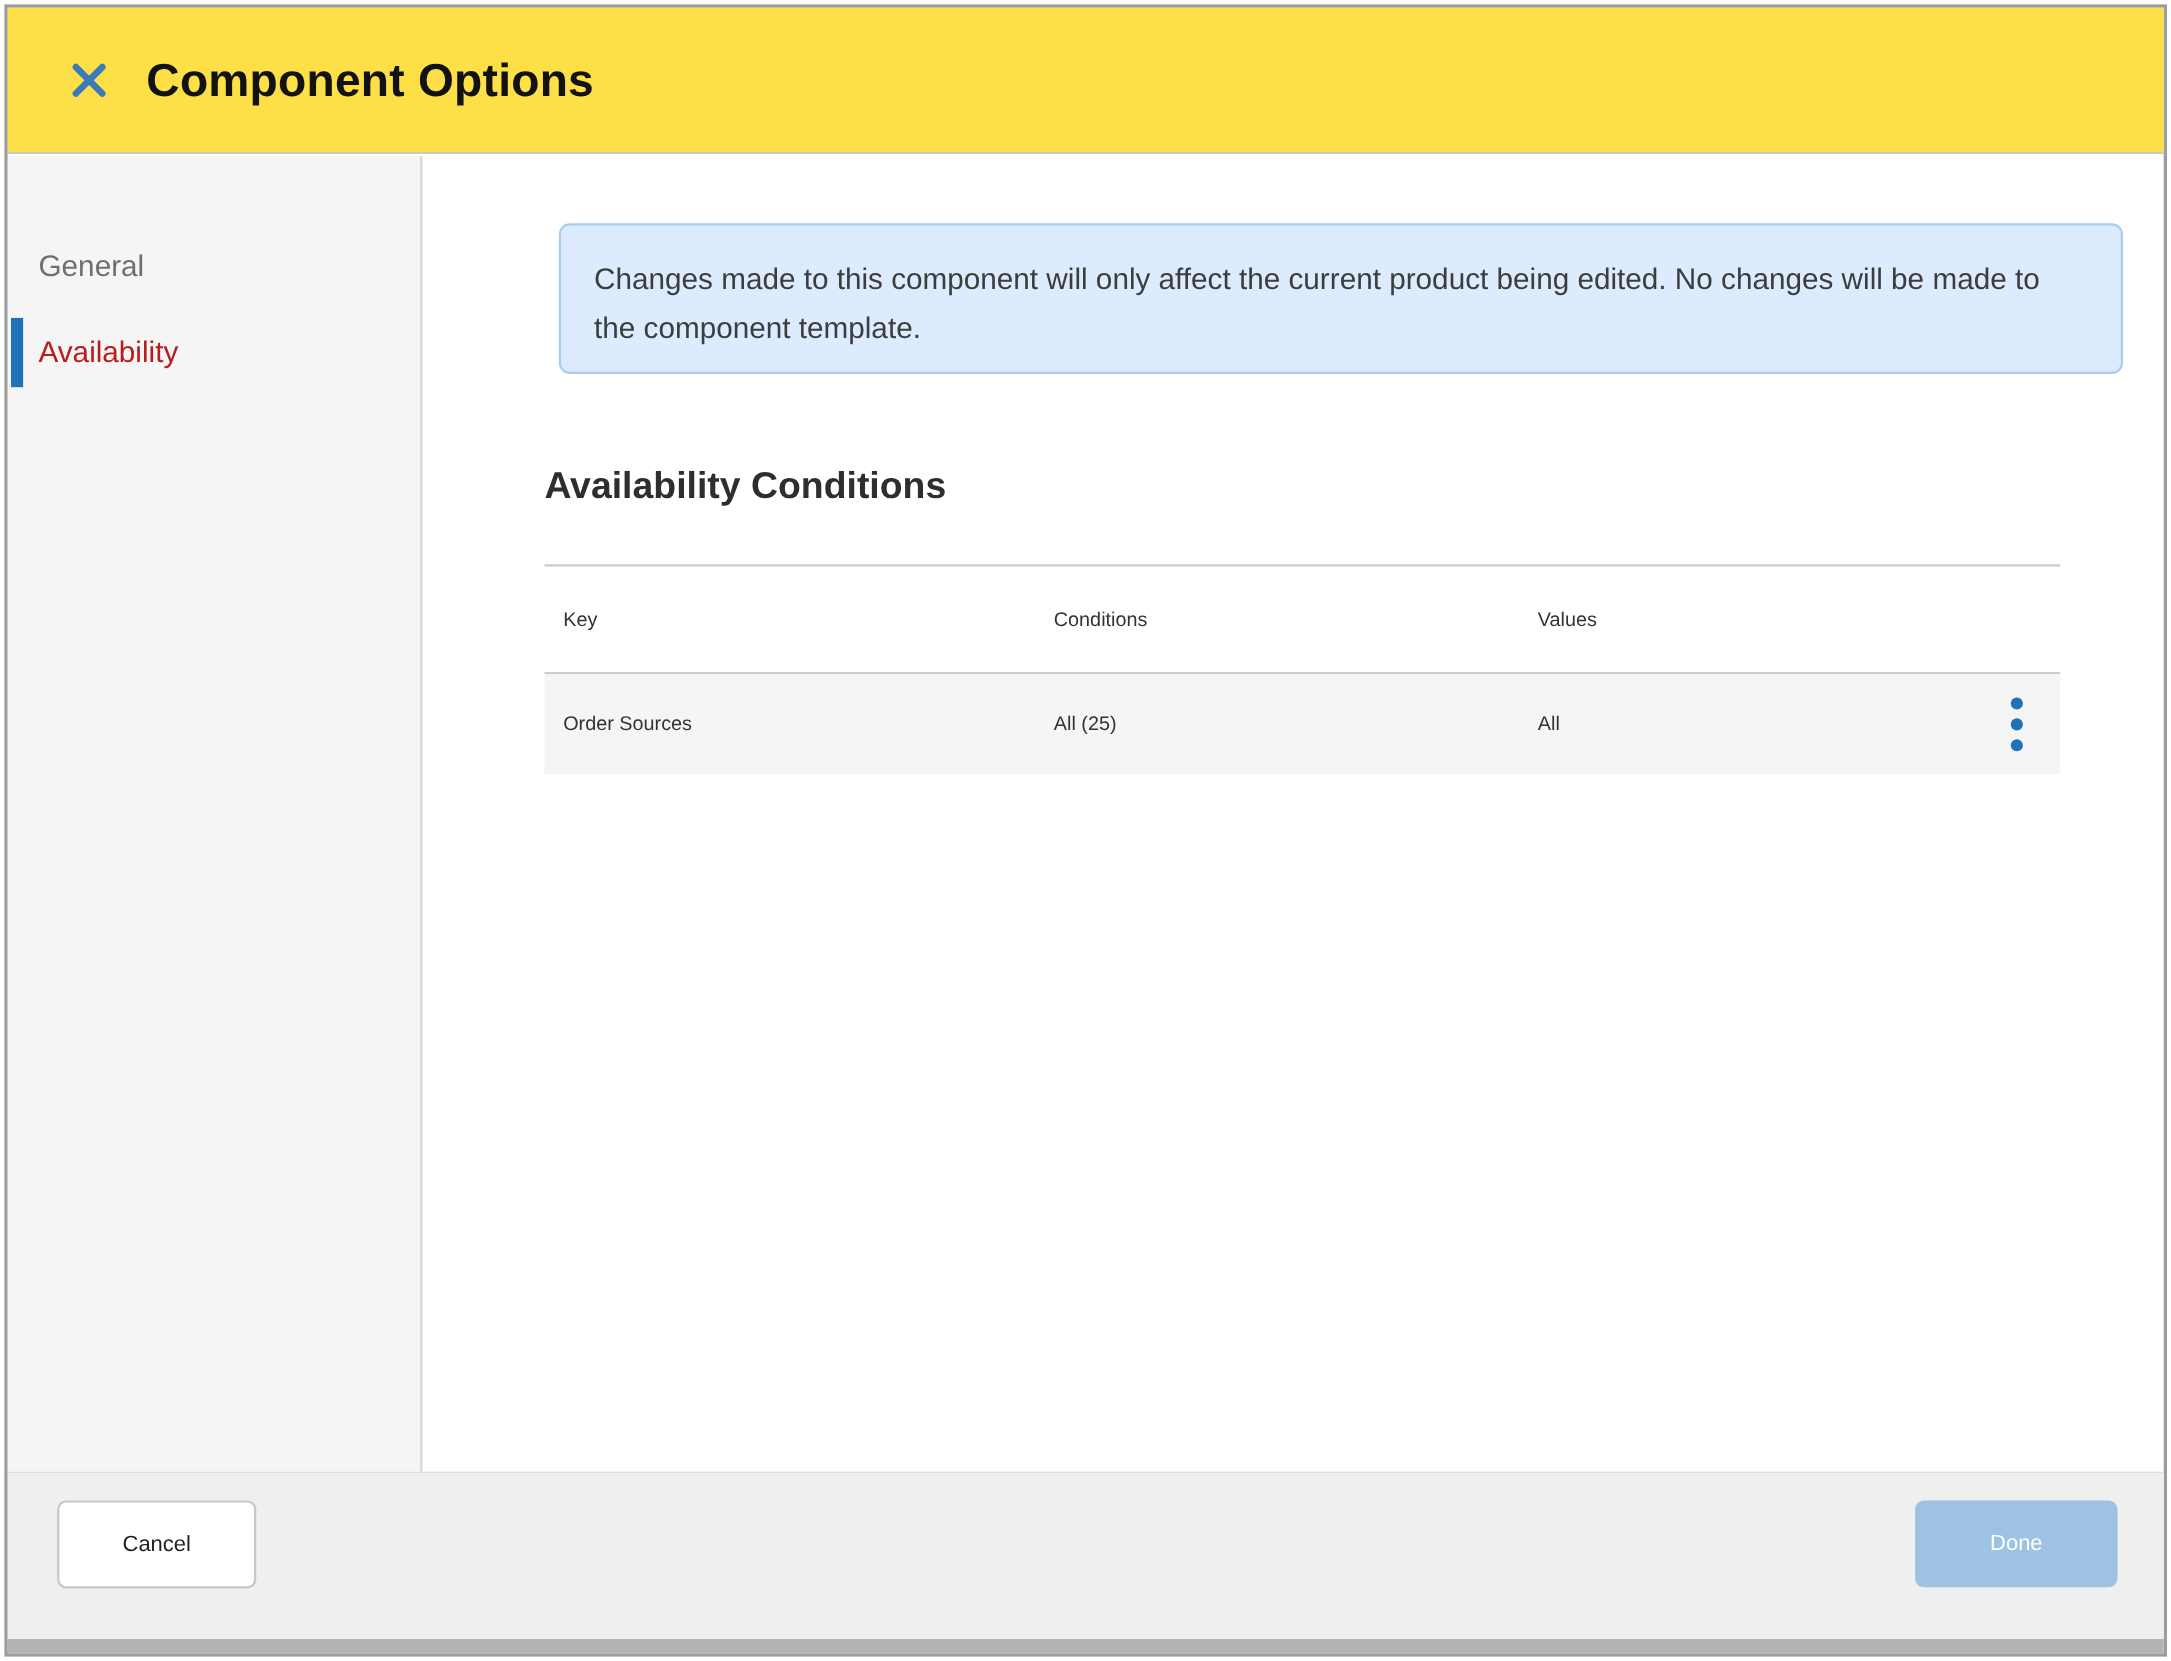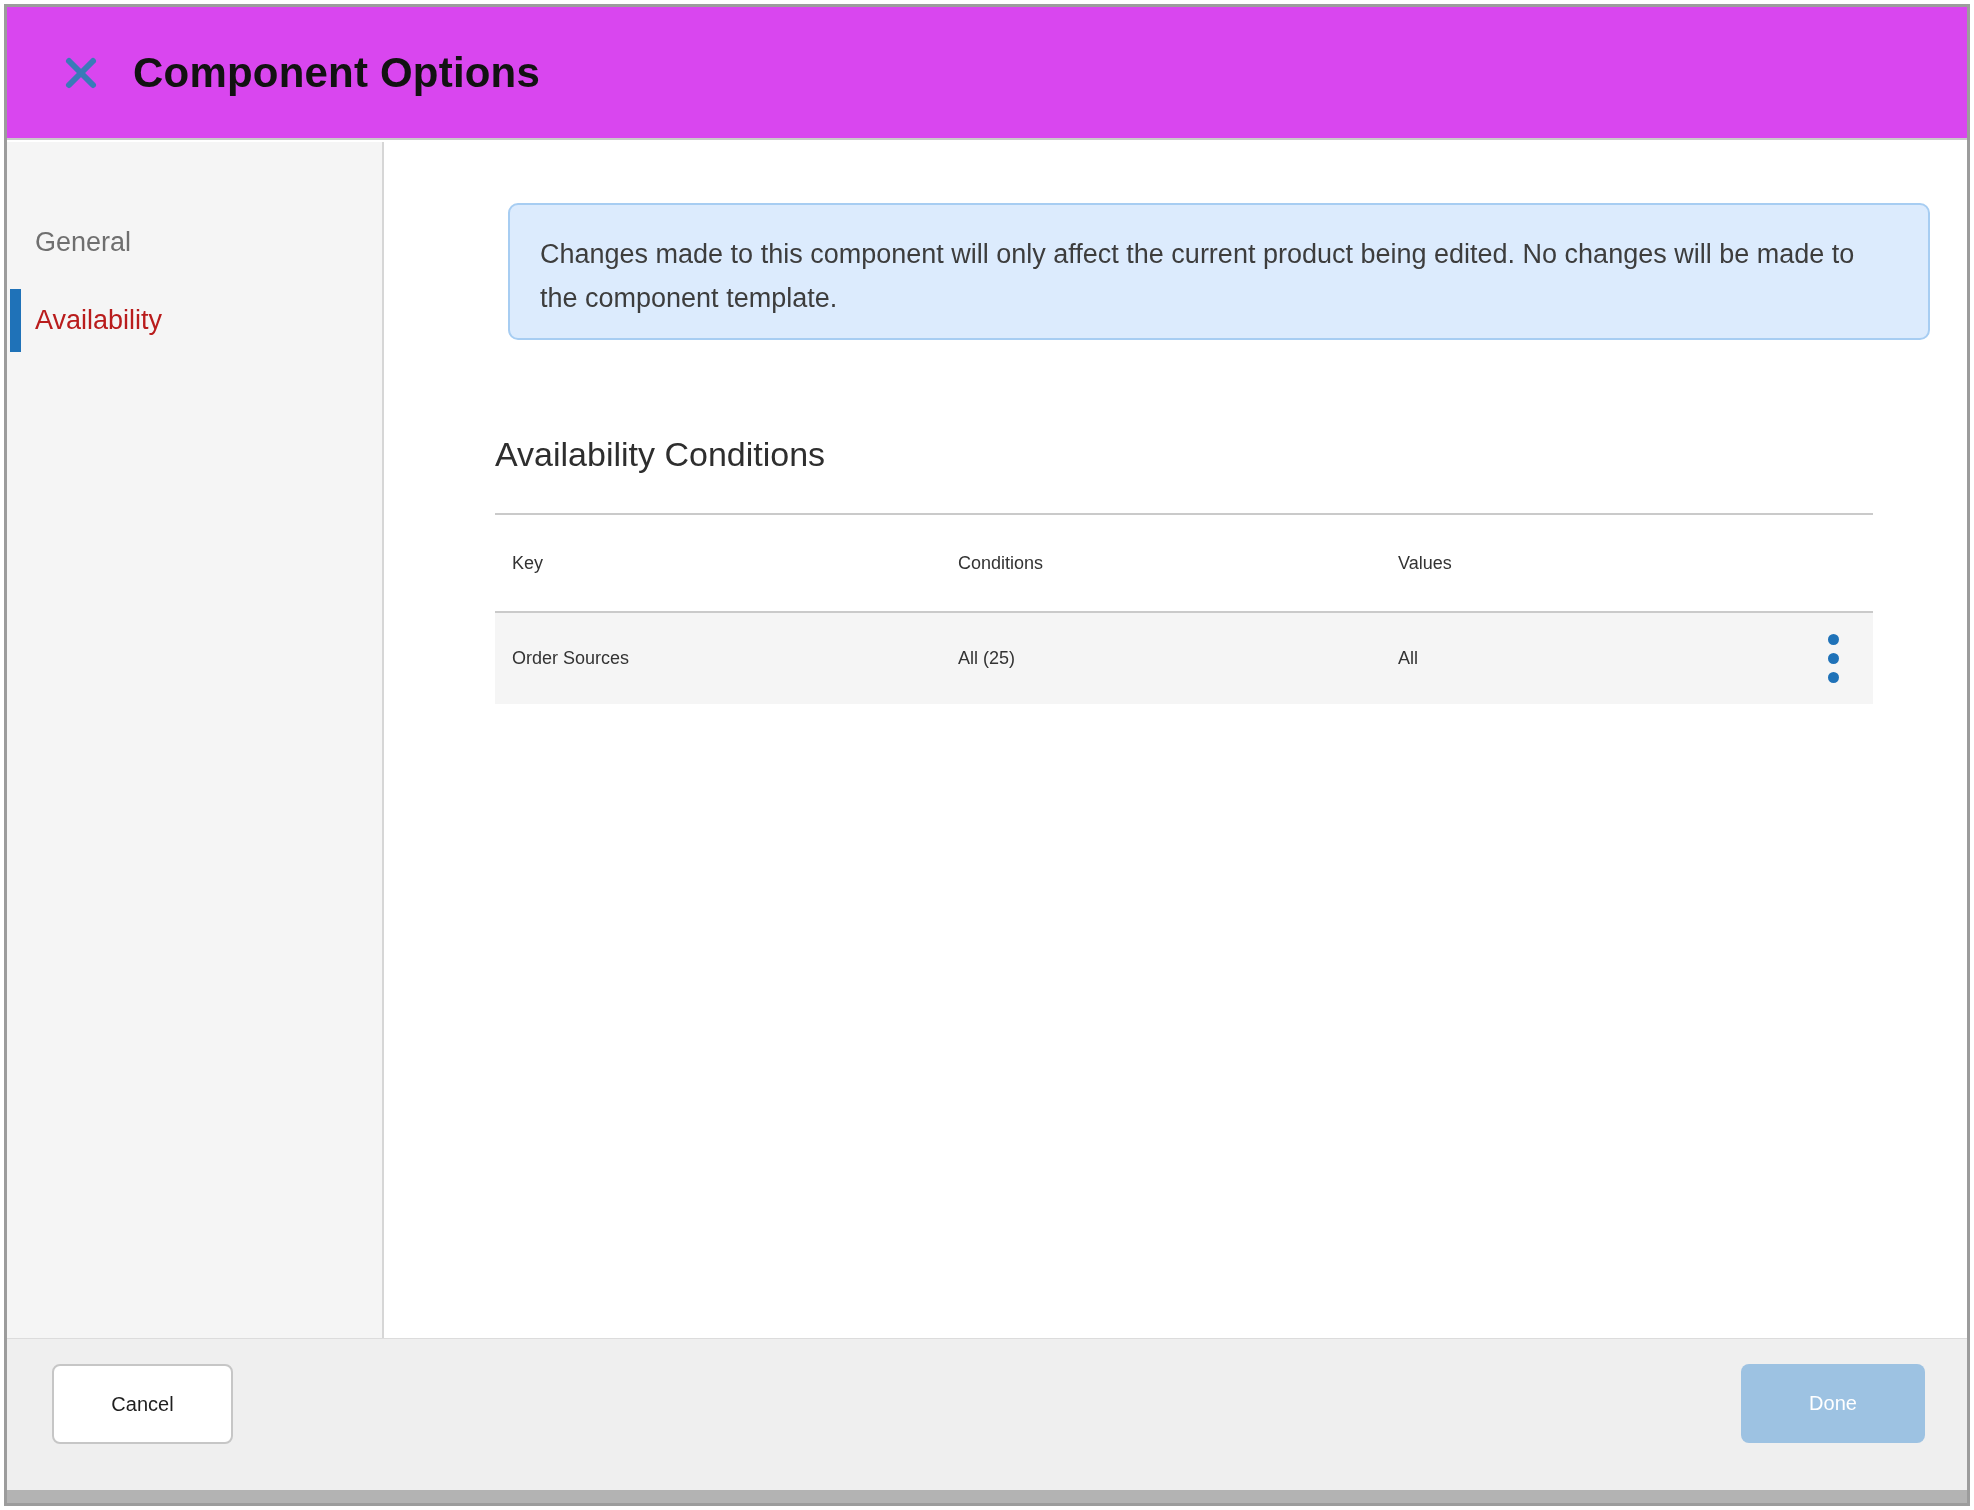--- a/index.html
+++ b/index.html
@@ -8,21 +8,21 @@
     font-family:"Liberation Sans","DejaVu Sans",sans-serif;
     -webkit-font-smoothing:antialiased;color:#333;overflow:hidden;
   }
   .frame{
     position:absolute;left:4px;top:4px;width:1960px;height:1496px;
     border:3px solid #9c9c9c;background:#ffffff;box-sizing:content-box;
   }
   
   .dlg-header{
     position:absolute;left:0;top:0;width:100%;height:133px;
-    border-bottom:2px solid #c9c9c9;background:#d946ef;
+    border-bottom:2px solid #c9c9c9;background:#fde047;
     display:flex;align-items:center;box-sizing:border-box;
   }
   .close-btn{
     margin-left:52px;width:44px;height:44px;border:none;background:transparent;
     display:flex;align-items:center;justify-content:center;cursor:pointer;padding:0;
   }
   .dlg-title{
     margin-left:30px;font-size:42px;font-weight:600;color:#121212;letter-spacing:0.2px;
   }
   .sidebar{
@@ -42,21 +42,21 @@
   }
   .nav-item.active .active-bar{display:block;}
   
   .info-banner{
     position:absolute;left:476px;top:196px;width:1422px;height:137px;box-sizing:border-box;
     background:var(--banner-bg,#dcebfd);border:2px solid var(--banner-border,#a7cdf2);
     border-radius:10px;padding:27px 30px;color:#3d3d3d;
     font-size:27px;line-height:44px;margin-left:25px;
   }
   .section-title{
-    position:absolute;left:488px;top:400px;font-size:34px;font-weight:400;color:#2e2e2e;
+    position:absolute;left:488px;top:388px;font-size:34px;font-weight:700;color:#2e2e2e;
   }
   .cond-table{position:absolute;left:488px;top:506px;width:1378px;}
   .t-row{
     display:grid;grid-template-columns:446px 440px auto 80px;
     align-items:center;padding-left:17px;box-sizing:border-box;font-size:18px;color:#333;
   }
   .t-head{border-top:2px solid #cacaca;border-bottom:2px solid #cacaca;height:100px;}
   .t-data{height:91px;background:#f5f5f5;}
   .kebab-btn{
     justify-self:center;width:48px;height:70px;border:none;background:transparent;

